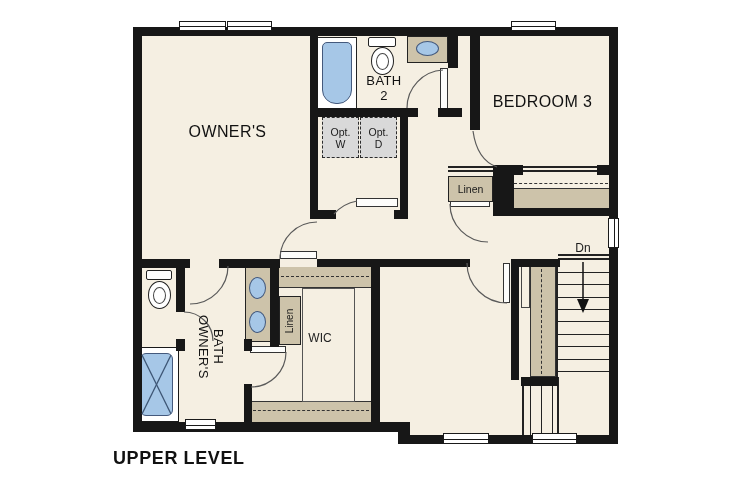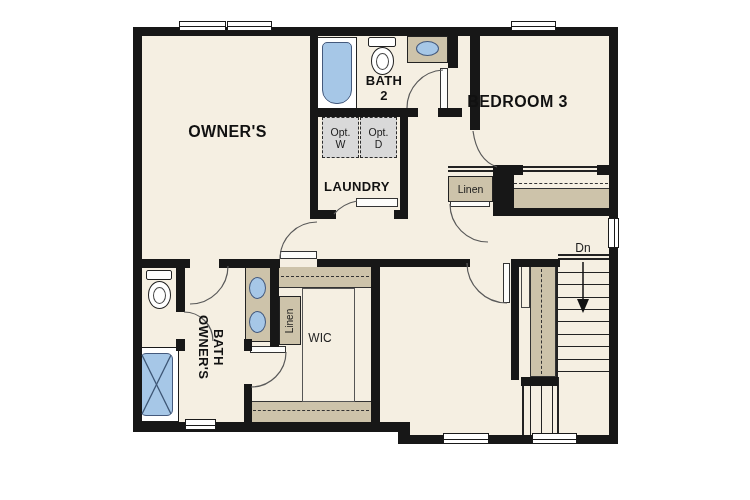--- a/index.html
+++ b/index.html
@@ -12,21 +12,21 @@
   .tan{position:absolute;background:var(--tan,#cdc3aa);border:1.2px solid #222;box-sizing:border-box;}
   .shelf{position:absolute;background:var(--tan,#cdc3aa);box-sizing:border-box;}
   .dash-h{position:absolute;border-top:1.5px dashed #333;height:0;}
   .dash-v{position:absolute;border-left:1.5px dashed #333;width:0;}
   .win{position:absolute;background:#fff;border:1.5px solid #1a1a1a;box-sizing:border-box;}
   .win:after{content:"";position:absolute;left:0;right:0;top:50%;height:1px;background:#1a1a1a;}
   .winv:after{left:50%;top:0;bottom:0;width:1px;height:auto;background:#1a1a1a;}
   .leaf{position:absolute;background:#fdfdfb;border:1px solid #333;box-sizing:border-box;}
   .blue{position:absolute;background:var(--blue,#a6c7e7);border:1px solid #44597c;box-sizing:border-box;}
   .white-fix{position:absolute;background:#fff;border:1.3px solid #222;box-sizing:border-box;}
-  .lbl{position:absolute;font-weight:bold;text-align:center;letter-spacing:.4px;}
+  .lbl{position:absolute;font-weight:normal;text-align:center;letter-spacing:.4px;}
   .room-lbl{font-size:16px;line-height:19px;}
   .med-lbl{font-size:13px;line-height:15px;}
   .sm{position:absolute;font-weight:normal;text-align:center;font-size:10.5px;line-height:12px;color:#1a1a1a;}
   .vert{writing-mode:vertical-lr;}
   .optbox{position:absolute;background:var(--gray,#d9d9d9);border:1.5px dashed #2b2b2b;box-sizing:border-box;
           display:flex;flex-direction:column;align-items:center;justify-content:center;}
   .flexc{display:flex;align-items:center;justify-content:center;}
   svg.overlay{position:absolute;left:0;top:0;pointer-events:none;}
   .title{position:absolute;font-weight:bold;font-size:18px;letter-spacing:.6px;}
 </style>
@@ -176,26 +176,26 @@
     </g>
     <g>
       <line x1="583" y1="262" x2="583" y2="301" stroke="#111" stroke-width="1.5"></line>
       <polygon points="577,299 589,299 583,313" fill="#111"></polygon>
     </g>
   </svg>
 
   <div class="lbl room-lbl" style="left:140px;top:122px;width:175px">
     <div>OWNER'S</div>
   </div>
-  <div class="lbl room-lbl" style="left:430px;top:92px;width:175px">BEDROOM 3</div>
+  <div class="lbl room-lbl" style="left:455px;top:92px;width:175px">BEDROOM 3</div>
   <div class="lbl med-lbl" style="left:344px;top:73px;width:80px">
     <div>BATH</div>
     <div>2</div>
   </div>
-  <div class="lbl med-lbl" style="left:300px;top:179px;width:114px">LAUNDRY</div>
   <div class="lbl med-lbl vert" style="left:196px;top:304px;width:34px;height:86px;text-align:center">
     <div>OWNER'S</div>
     <div>BATH</div>
   </div>
   <div class="sm" style="left:290px;top:332px;width:60px;font-size:12px;color:#222">WIC</div>
   <div class="sm" style="left:566px;top:242px;width:34px;font-size:12px">Dn</div>
 
+  <div class="title" style="left:113px;top:448px">UPPER LEVEL</div>
 </div>
 
 </body></html>

